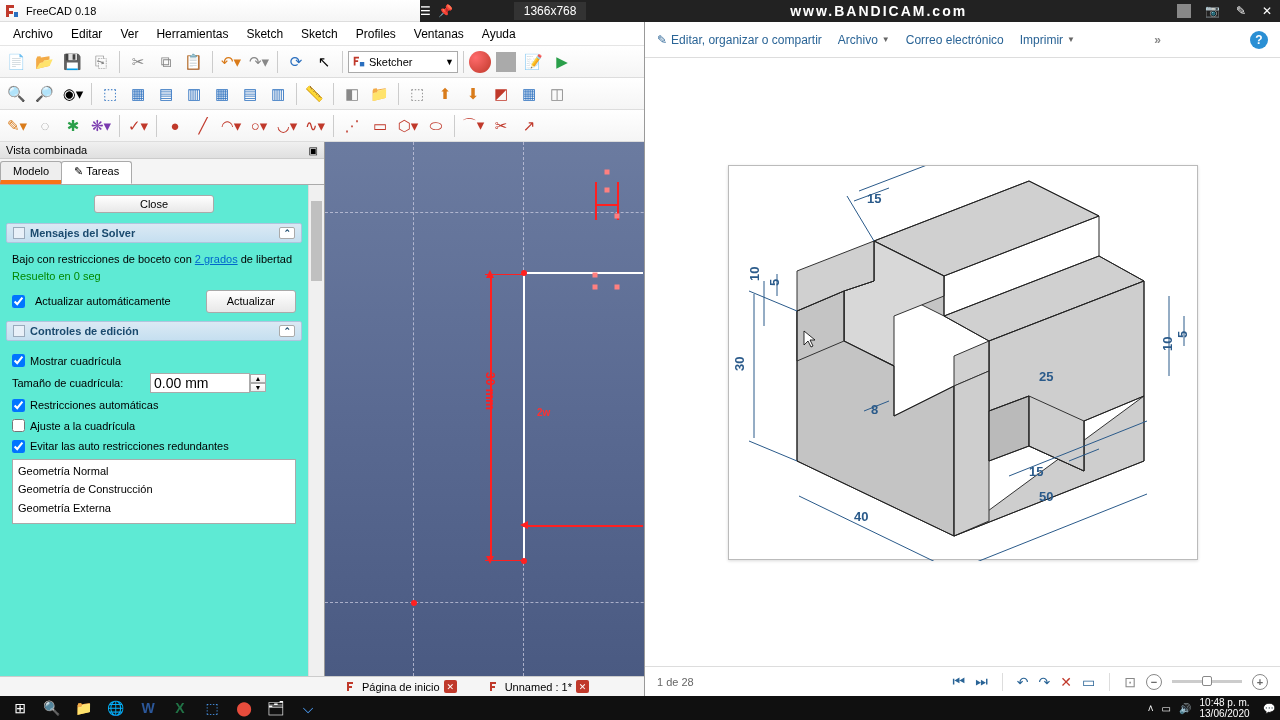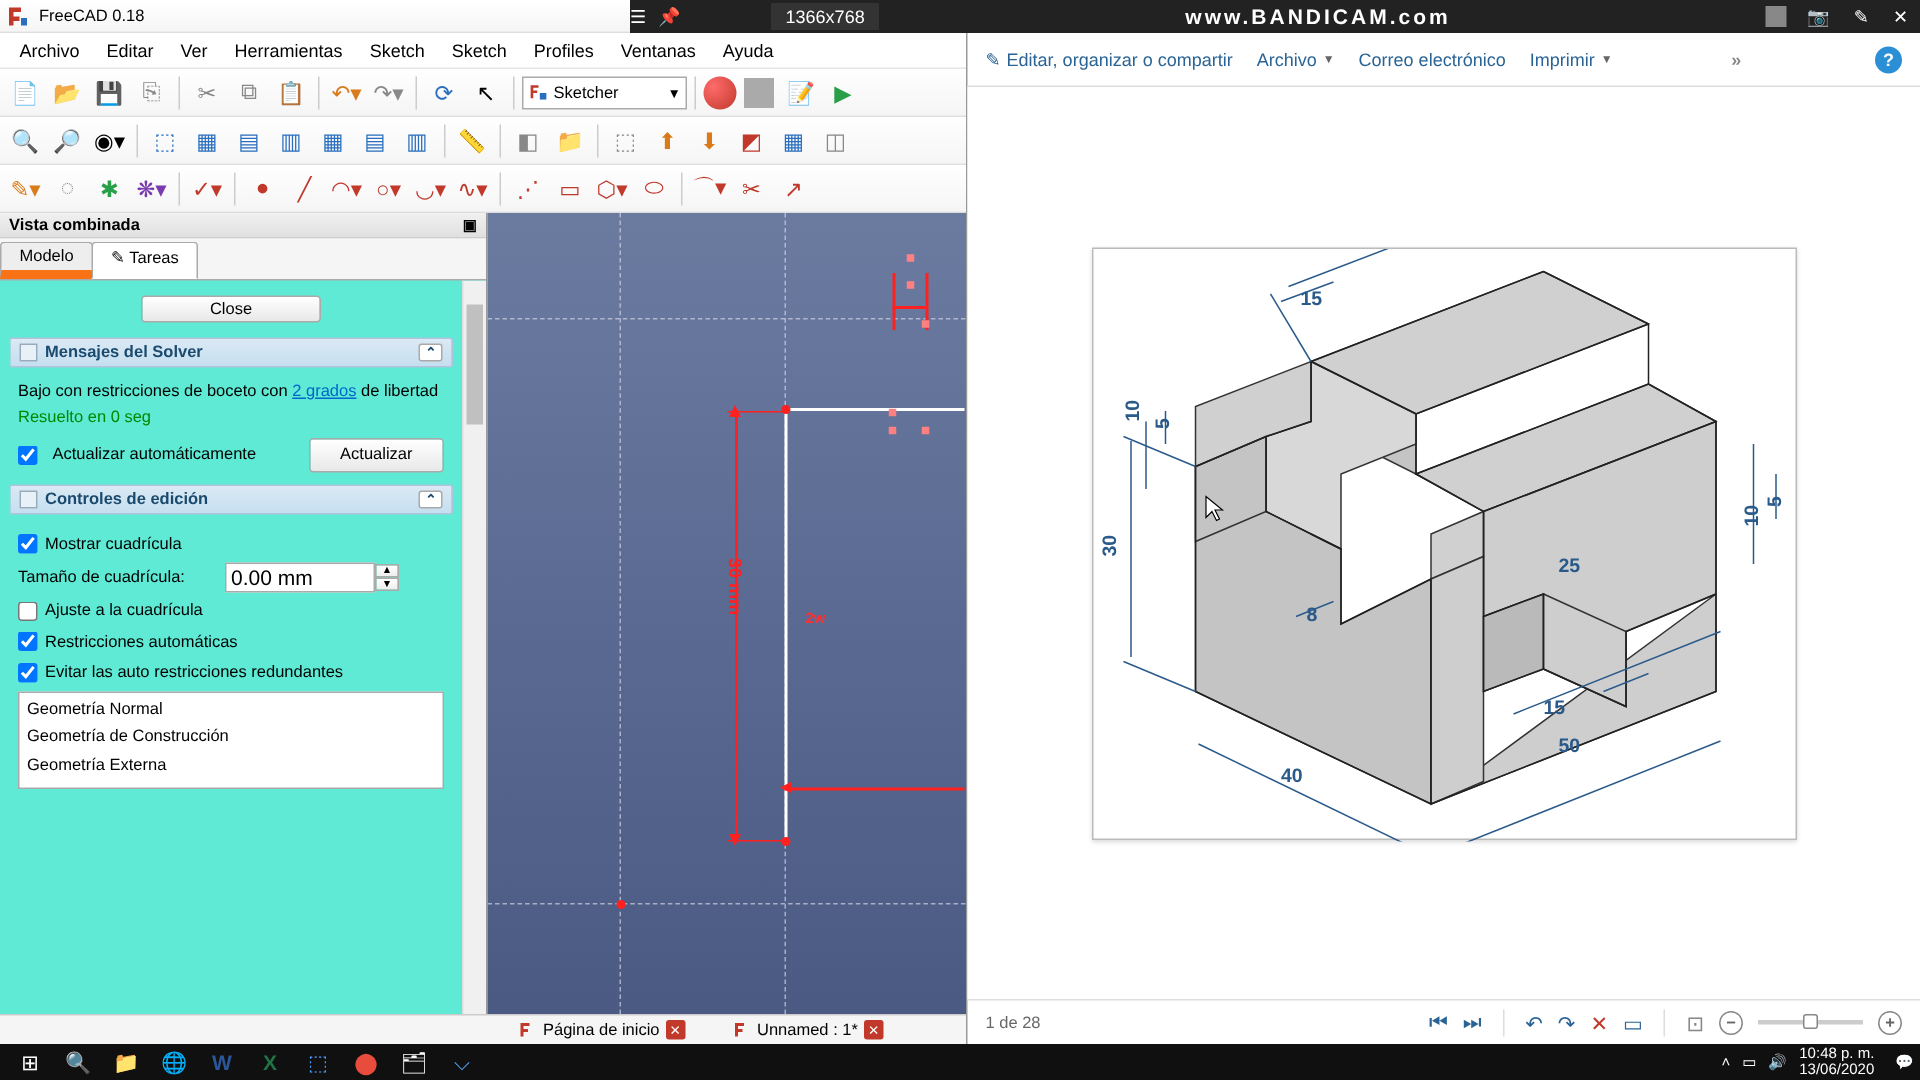--- a/index.html
+++ b/index.html
@@ -30,25 +30,25 @@
 .tb-sep { width: 1px; height: 22px; background: #ccc; margin: 0 3px; }
 .workbench-sel { width: 110px; height: 22px; border: 1px solid #aaa; font-size: 11px; padding: 1px 3px; display:flex; align-items:center; gap:3px; background:#fff; }
 .workbench-sel svg { width:14px; height:14px; }
 .workbench-sel .arrow { margin-left:auto; font-size:9px; }
 .rec-btn { width: 22px; height: 22px; border-radius: 50%; background: radial-gradient(circle at 30% 30%, #ff6b6b, #c0392b); }
 .stop-btn { width: 20px; height: 20px; background: #aaa; }
 
 
 .main { display: flex; height: calc(720px - 22px - 24px - 32px - 32px - 32px - 20px - 24px); }
 .panel-left { width: 325px; background: #f5f5f5; border-right: 1px solid #999; display: flex; flex-direction: column; font-size: 11px; position:relative; }
-.panel-title { background: linear-gradient(#f0f0f0,#e0e0e0); padding: 2px 6px; font-size: 11px; display: flex; align-items: center; border-bottom: 1px solid #ccc; font-weight: bold; }
+.panel-title { background: linear-gradient(#f0f0f0,#e0e0e0); padding: 2px 6px; font-size: 11px; display: flex; align-items: center; border-bottom: 1px solid #ccc; }
 .panel-title .dock { margin-left:auto; font-size:10px; }
 .tabs { display: flex; background: #f5f5f5; padding-top:2px; }
 .tab { padding: 3px 12px; border: 1px solid #aaa; background: #fff; font-size: 11px; border-bottom: 1px solid #fff; border-radius: 3px 3px 0 0; margin-right:-1px; }
-.tab.inactive { background: #eee; border-bottom: 6px solid #f97316; }
+.tab.inactive { background: #eee; border-bottom: 4px solid #f97316; }
 .tab.active { position:relative; z-index:1; }
 
 .panel-body { flex: 1; background: #5eead4; border-top: 1px solid #aaa; overflow: auto; padding: 6px; position:relative; }
 .scrollbar-v { position:absolute; right:0; top:0; bottom:0; width:16px; background:#f0f0f0; border-left:1px solid #ddd; }
 .scrollbar-v .thumb { background:#c0c0c0; height:80px; margin:16px 2px 0; }
 .close-btn { display: block; margin: 4px auto 10px; padding: 2px 30px; border: 1px solid #aaa; background: linear-gradient(#fff,#e8e8e8); font-size: 11px; border-radius:3px; width:120px; text-align:center; }
 
 .group-header { background: linear-gradient(180deg,#dbe9f4,#c5dff0); padding: 3px 6px; font-size: 11px; font-weight: bold; color: #1a4a6e; margin: 4px 0; display: flex; align-items: center; border: 1px solid #b0c4de; border-radius: 2px; }
 .group-header .chev { margin-left: auto; font-size: 9px; background:#fff; border:1px solid #aaa; padding:0 3px; border-radius:2px; }
 .group-header::before { content:""; width:10px; height:10px; background:#e8f0f8; border:1px solid #9ab; margin-right:5px; }
@@ -289,26 +289,26 @@
           <span style="width:130px;">Tamaño de cuadrícula:</span>
           <div class="spinner">
             <input type="text" value="0.00 mm" style="">
             <div class="spinner-btns">
               <span>▲</span>
               <span>▼</span>
             </div>
           </div>
         </div>
         <div class="chk-row">
+          <input type="checkbox" checked="" style="">
+          <span>Restricciones automáticas</span>
+        </div>
+        <div class="chk-row">
           <input type="checkbox" style="">
           <span>Ajuste a la cuadrícula</span>
-        </div>
-        <div class="chk-row">
-          <input type="checkbox" checked="" style="">
-          <span>Restricciones automáticas</span>
         </div>
         <div class="chk-row">
           <input type="checkbox" checked="" style="">
           <span>Evitar las auto restricciones redundantes</span>
         </div>
         <div class="render-list">
           <div>Geometría Normal</div>
           <div>Geometría de Construcción</div>
           <div>Geometría Externa</div>
         </div>

